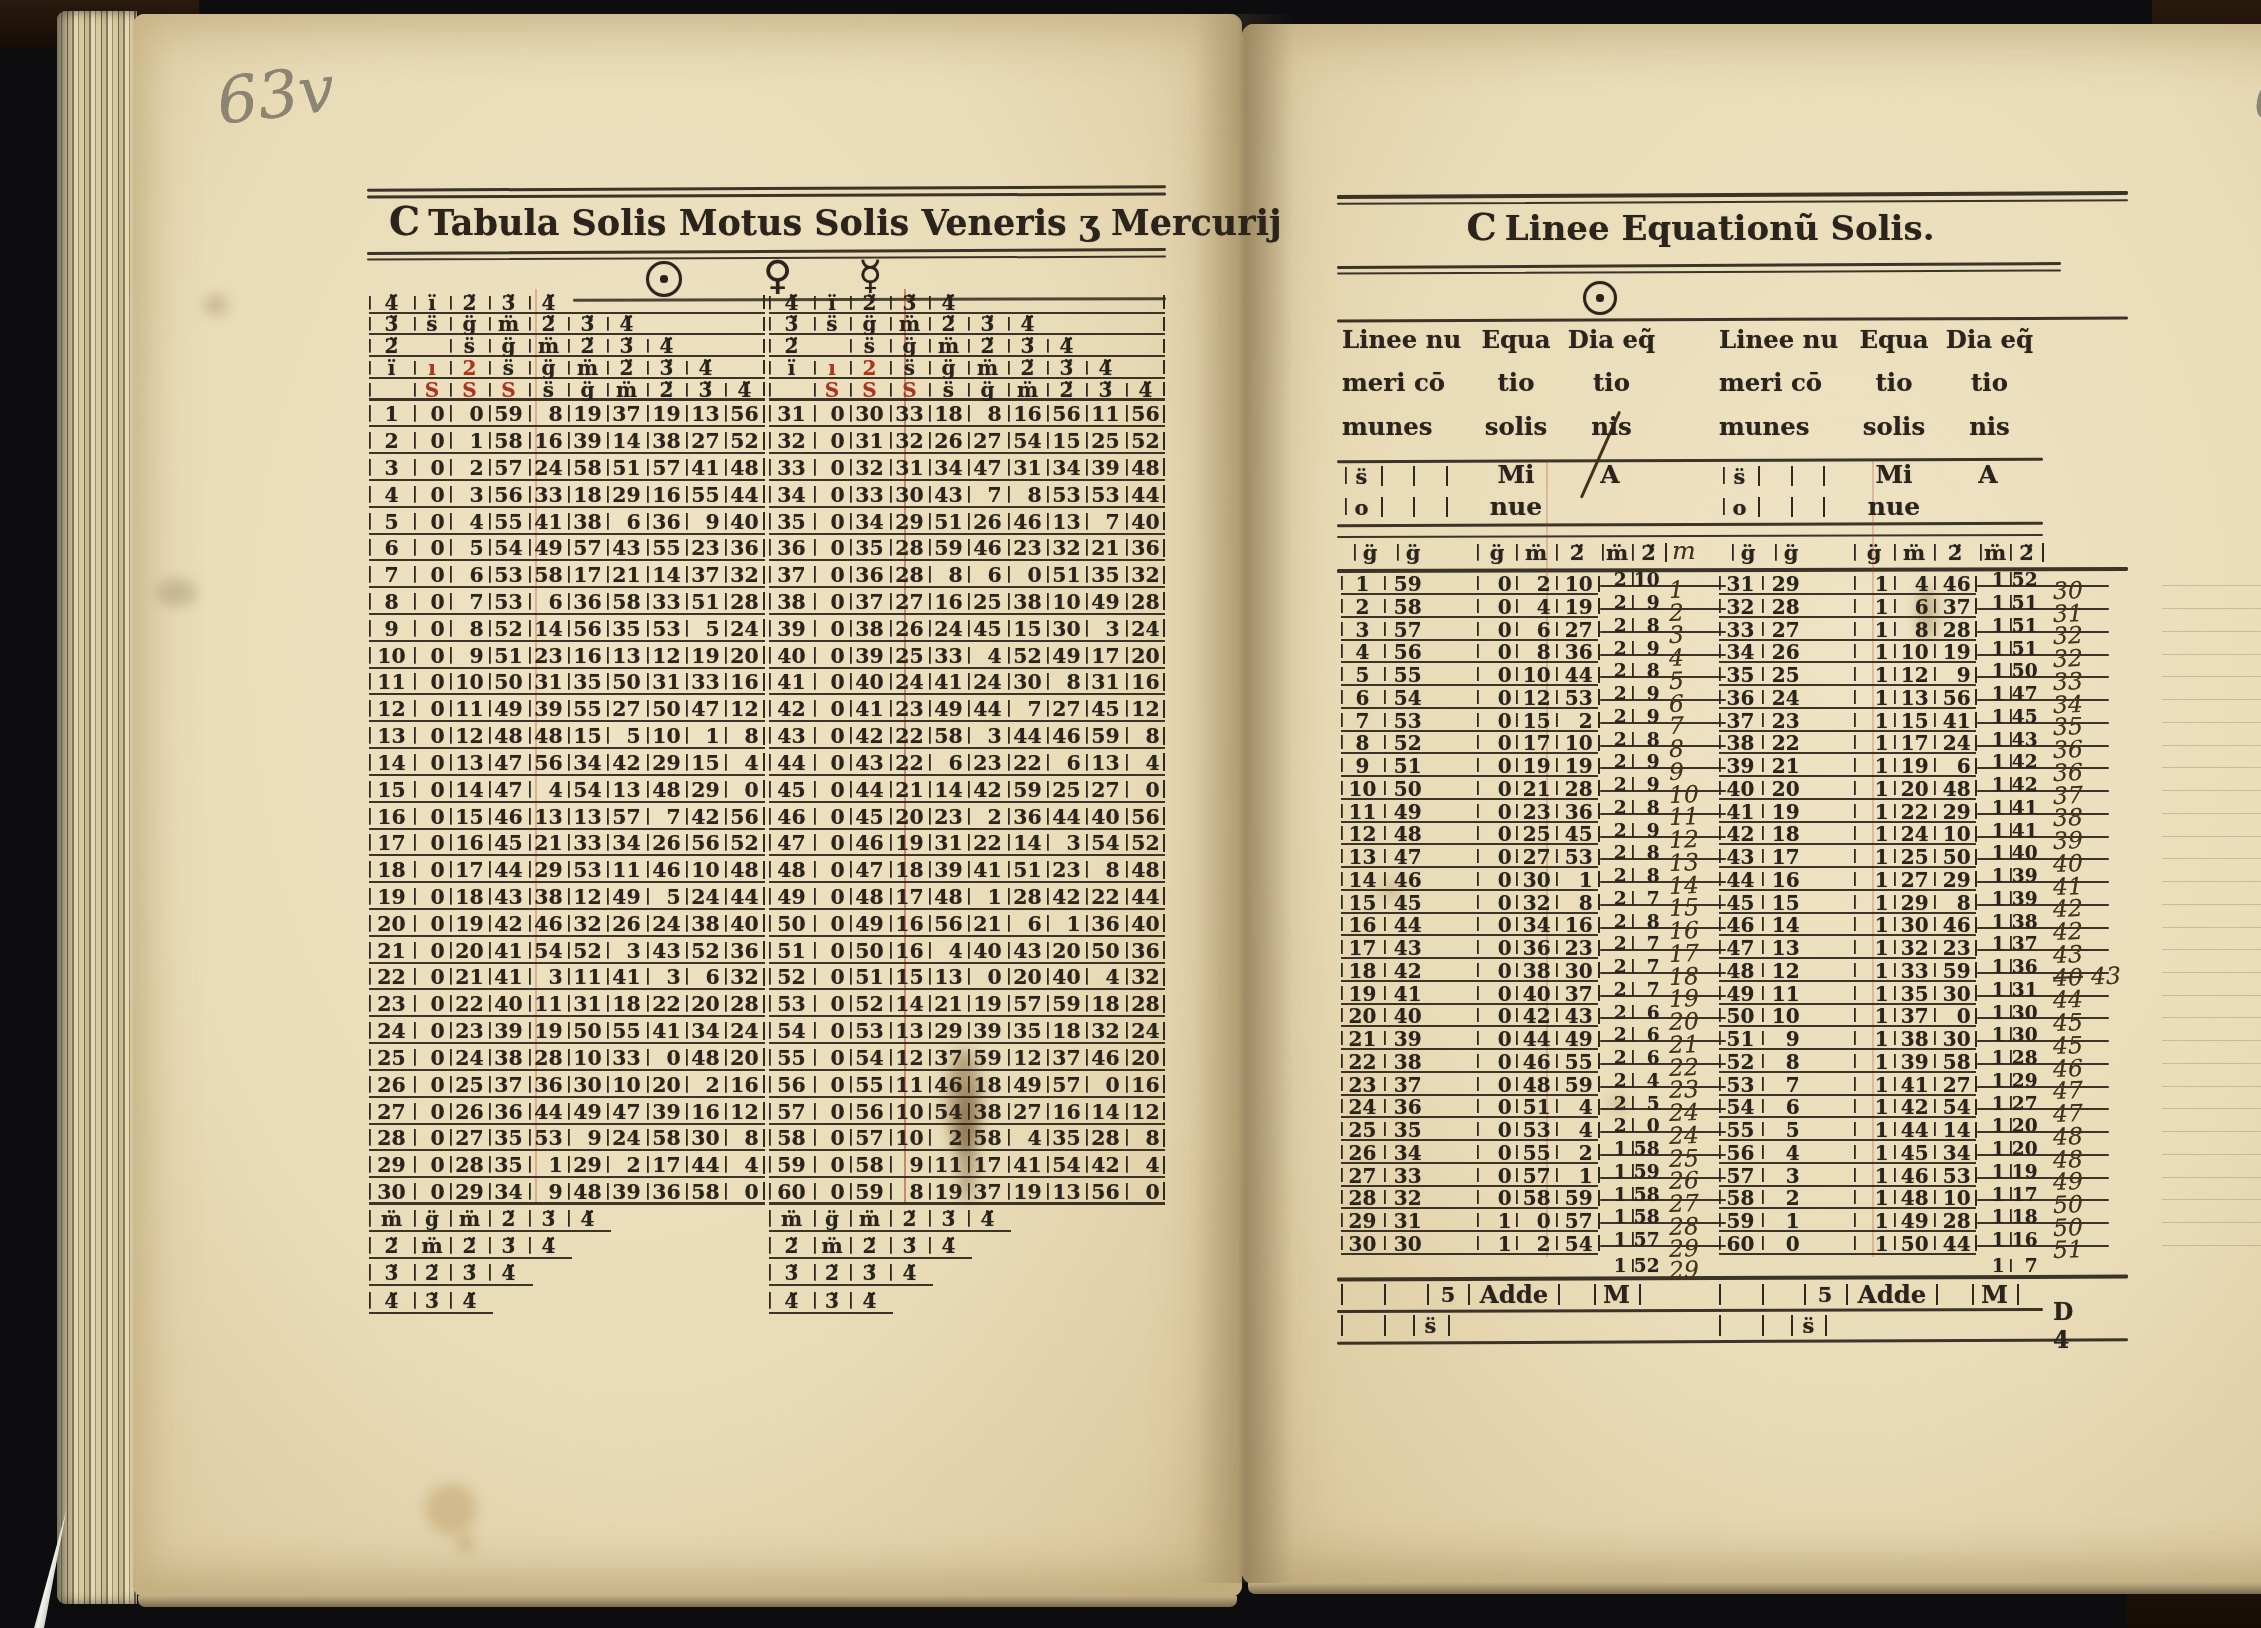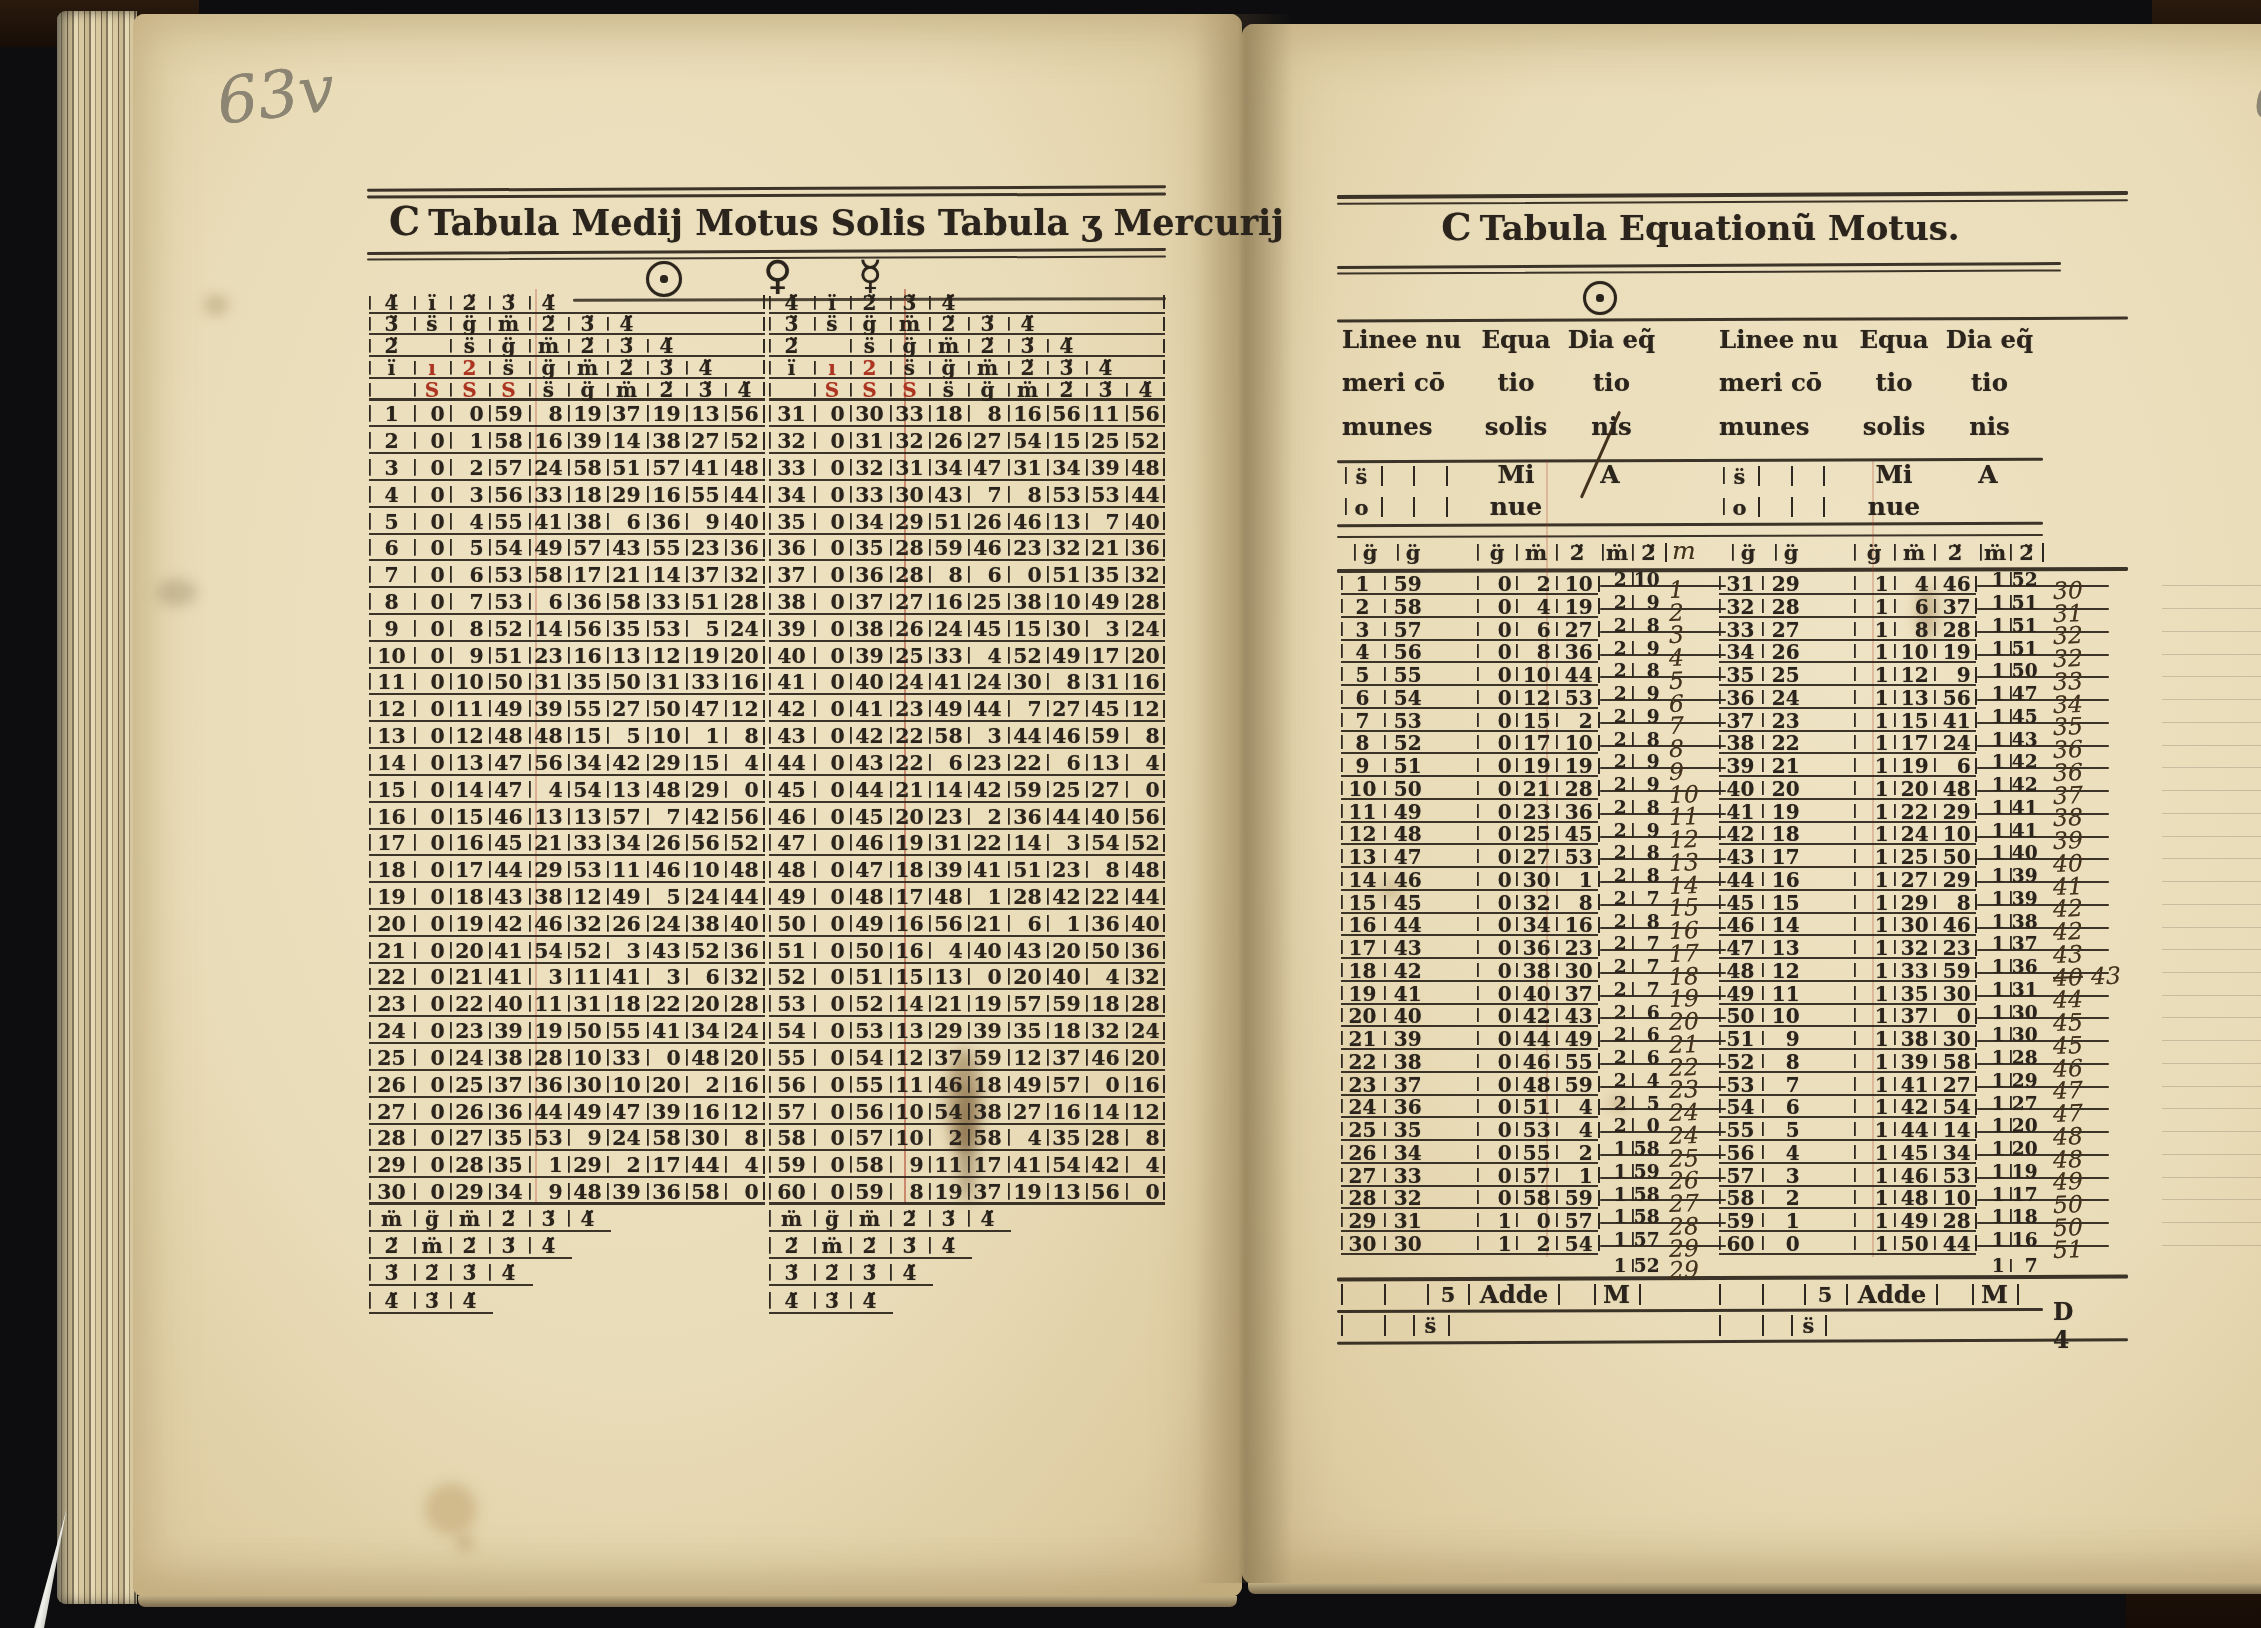--- a/index.html
+++ b/index.html
@@ -66,28 +66,28 @@
 <div class="stain" style="left:156px;top:579px;width:41px;height:27px;background:rgba(150,135,100,.4);"></div>
 <div class="stain" style="left:204px;top:295px;width:24.4px;height:20px;background:rgba(165,140,95,.45);"></div>
 <div class="stain" style="left:1380px;top:881px;width:21px;height:18px;background:rgba(160,135,90,.4);"></div>
 <div class="stain" style="left:1917px;top:586px;width:20px;height:54px;background:rgba(130,95,45,.35);"></div>
 <div class="stain" style="left:1611px;top:1097px;width:15.4px;height:13.6px;background:rgba(140,105,55,.4);"></div>
 
 <div class="ptxt pencil hw" style="left:217px;top:58px;font-size:64px;transform:rotate(-7deg);">63v</div>
 <div class="ptxt pencil hw" style="left:2254px;top:72px;font-size:47px;transform:rotate(-3deg);">64-</div>
 
 <div class="ptxt ink" style="left:389px;top:198px;width:769px;text-align:center;font-size:35px;font-weight:700;">
-  <span style="font-size:39px;padding-right:8.1px;">C</span><span>Tabula Medij Motus Solis Tabula ʒ Mercurij</span>
+  <span style="font-size:39px;padding-right:8.1px;">C</span><span>Tabula Solis Motus Solis Veneris ʒ Mercurij</span>
 </div>
 <div class="sun" style="left:646px;top:261px;width:30px;height:30px;"></div>
 <div class="ptxt ink glyph" style="left:763px;top:252px;font-size:40px;font-weight:700;">♀</div>
 <div class="ptxt ink glyph" style="left:858px;top:252px;font-size:40px;font-weight:700;">☿</div>
 
 <div class="ptxt ink" style="left:1357px;top:204px;width:687px;text-align:center;font-size:34px;font-weight:700;">
-  <span style="font-size:38px;padding-right:8.1px;">C</span><span>Tabula Equationũ Motus.</span>
+  <span style="font-size:38px;padding-right:8.1px;">C</span><span>Linee Equationũ Solis.</span>
 </div>
 <div class="sun" style="left:1583px;top:281px;width:28px;height:28px;"></div>
 
 <div class="rule" style="left:367px;top:187px;width:799px;height:3.2px;transform:rotate(-.25deg);"></div>
 <div class="rule" style="left:367px;top:194px;width:799px;height:2.7px;transform:rotate(-.2deg);"></div>
 <div class="rule" style="left:367px;top:250px;width:799px;height:3.2px;transform:rotate(-.3deg);"></div>
 <div class="rule" style="left:367px;top:257px;width:799px;height:2.3px;transform:rotate(-.2deg);"></div>
 <div class="rule" style="left:573px;top:298px;width:593px;height:2.7px;transform:rotate(-.15deg);opacity:.9;"></div>
 
 <div class="rule" style="left:1337px;top:193px;width:791px;height:3.6px;transform:rotate(-.3deg);"></div>

